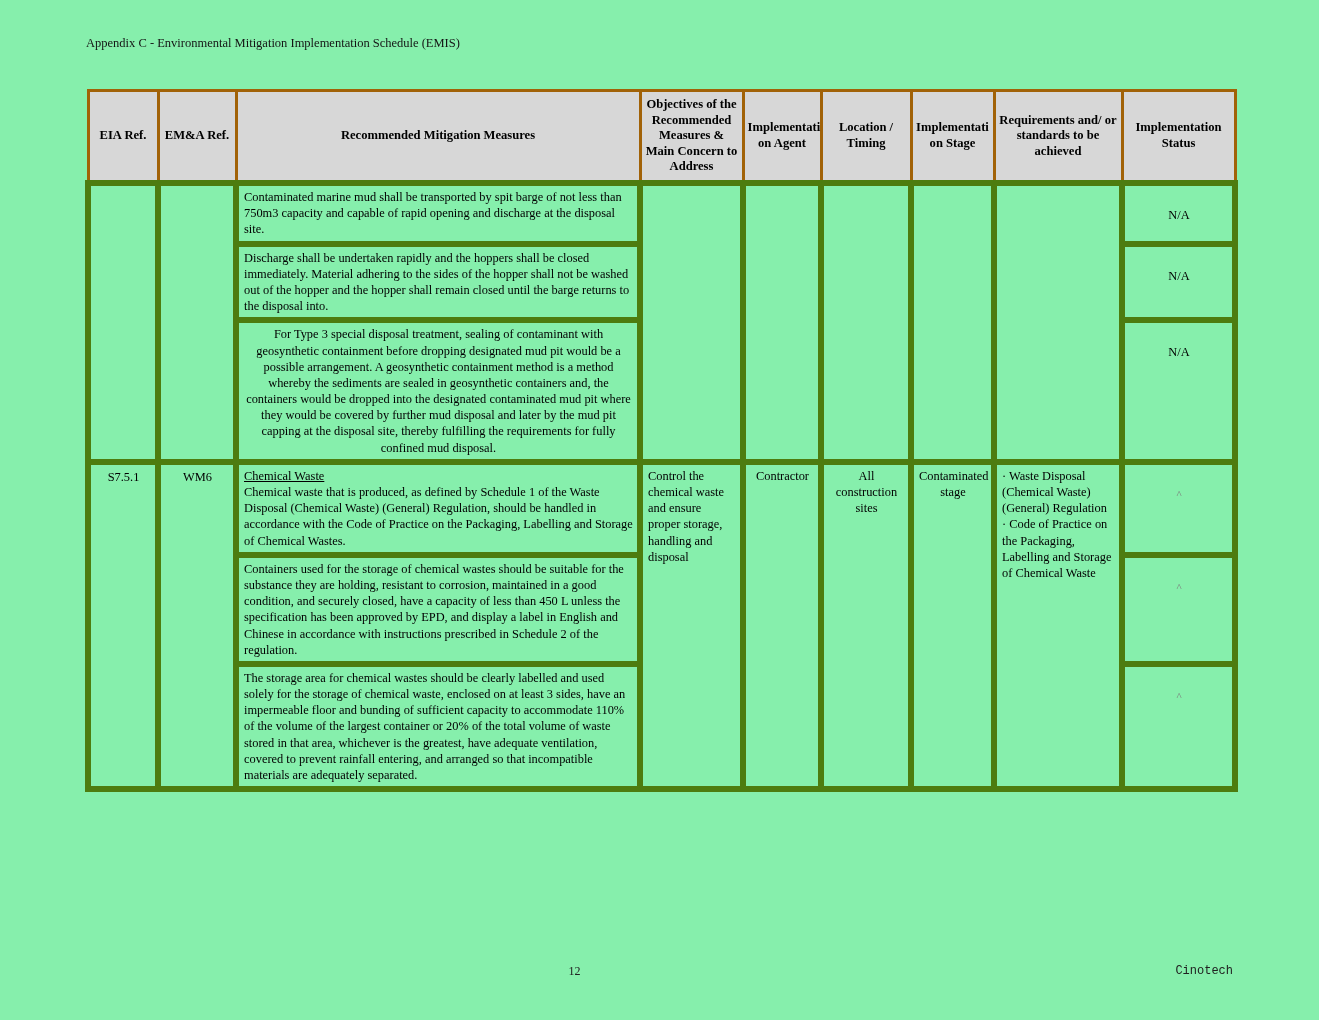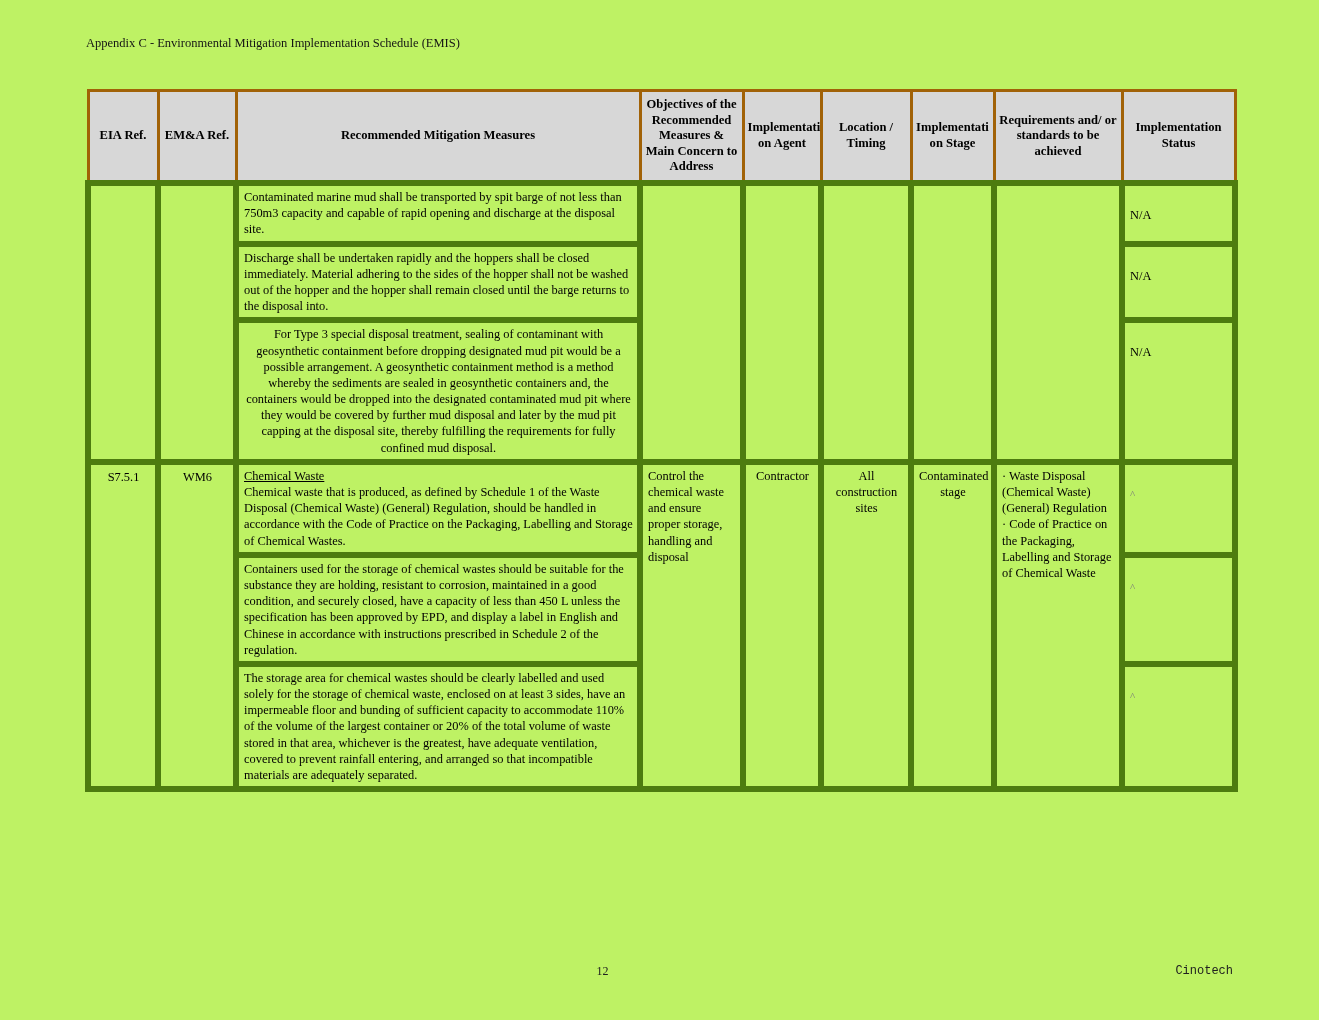--- a/index.html
+++ b/index.html
@@ -10,21 +10,21 @@
   }
   body {
     font-family: "Liberation Serif", "DejaVu Serif", serif;
     color: #000000;
     -webkit-font-smoothing: antialiased;
   }
   .page {
     position: relative;
     width: 1319px;
     height: 1020px;
-    background: #bef264;
+    background: #86efac;
     overflow: hidden;
     box-sizing: border-box;
   }
   .doc-header {
     position: absolute;
     left: 86px;
     top: 36px;
     font-size: 12.5px;
     line-height: 1.2;
     color: #141414;
@@ -70,21 +70,21 @@
   col.c-obj    { width: 103px; }
   col.c-agent  { width: 78px; }
   col.c-loc    { width: 90px; }
   col.c-stage  { width: 83px; }
   col.c-req    { width: 128px; }
   col.c-status { width: 113px; }
 
   td.ctr { text-align: center; }
   td.num-cell { text-align: center; vertical-align: top; padding-top: 4px; }
   td.status-cell {
-    text-align: left;
+    text-align: center;
     vertical-align: top;
     padding-top: 21px;
   }
   .status-caret {
     color: #7a7a7a;
     font-size: 11px;
     letter-spacing: 0;
   }
   .underline-head {
     text-decoration: underline;
@@ -105,21 +105,20 @@
 
   
   .footer-page {
     position: absolute;
     top: 964px;
     left: 0;
     width: 1149px;
     text-align: center;
     font-size: 12px;
     color: #202020;
-    margin-left: 28px;
   }
   .footer-right {
     position: absolute;
     top: 964px;
     right: 86px;
     font-size: 12px;
     color: #202020;
     font-family: Liberation Mono, monospace;
   }
 </style>

